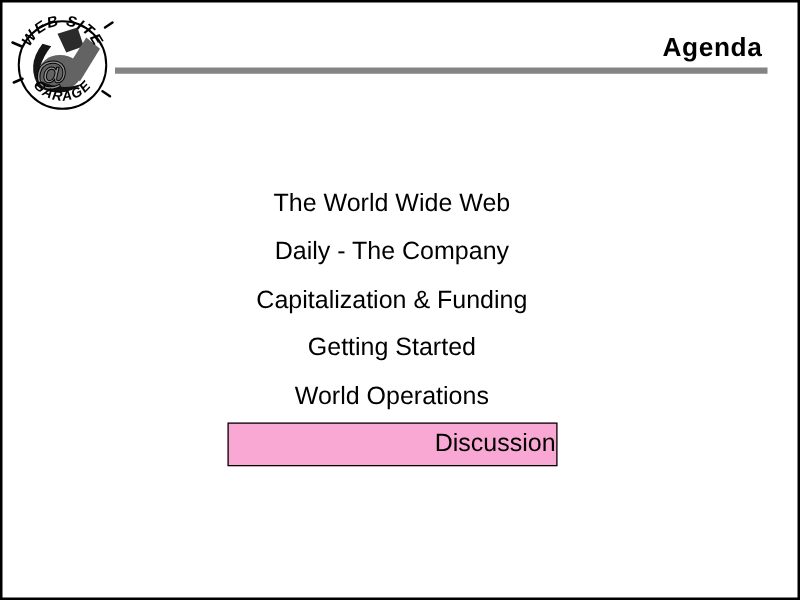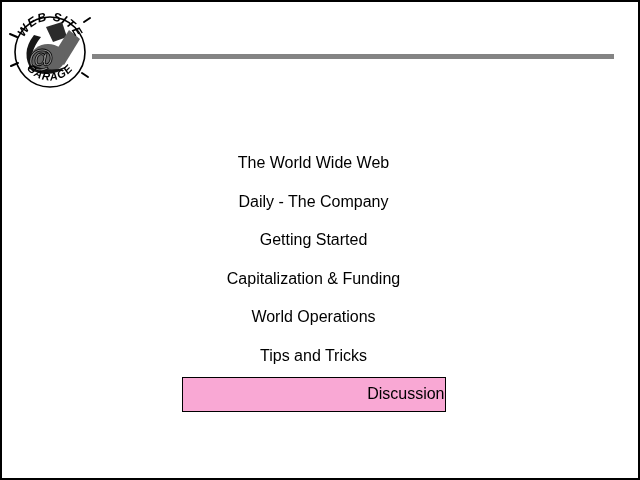--- a/index.html
+++ b/index.html
@@ -42,21 +42,21 @@
     position: absolute;
     left: 0;
     top: 142px;
     width: 623px;
   }
   .agenda-row {
     height: 38.5px;
     display: flex;
     align-items: center;
     justify-content: center;
-    font-size: 16px;
+    font-size: 20px;
     white-space: nowrap;
   }
   .discussion-box {
     box-sizing: border-box;
     width: 264px;
     height: 35px;
     border: 1.5px solid #000000;
     display: flex;
     align-items: center;
     justify-content: flex-end;
@@ -93,30 +93,30 @@
       <path id="arcBottom" d="M 14,52 A 29,29 0 0 0 70,52" fill="none"></path>
     </defs>
     <text font-size="12" font-weight="bold" font-style="italic" fill="#000000" letter-spacing="1">
       <textPath href="#arcTop" startOffset="50%" text-anchor="middle">WEB SITE</textPath>
     </text>
     <text font-size="11" font-weight="bold" font-style="italic" fill="#000000" letter-spacing="1">
       <textPath href="#arcBottom" startOffset="50%" text-anchor="middle">GARAGE</textPath>
     </text>
   </svg>
 
+  <div class="slide-title">Agenda</div>
 
   <div class="header-rule"></div>
 
   <div class="agenda-list">
     <div class="agenda-row">The World Wide Web</div>
     <div class="agenda-row">Daily - The Company</div>
+    <div class="agenda-row">Capitalization &amp; Funding</div>
     <div class="agenda-row">Getting Started</div>
-    <div class="agenda-row">Capitalization &amp; Funding</div>
     <div class="agenda-row">World Operations</div>
-    <div class="agenda-row">Tips and Tricks</div>
     <div class="agenda-row">
       <div class="discussion-box">
         <span>Discussion</span>
       </div>
     </div>
   </div>
 
 </div>
 
 </body></html>

